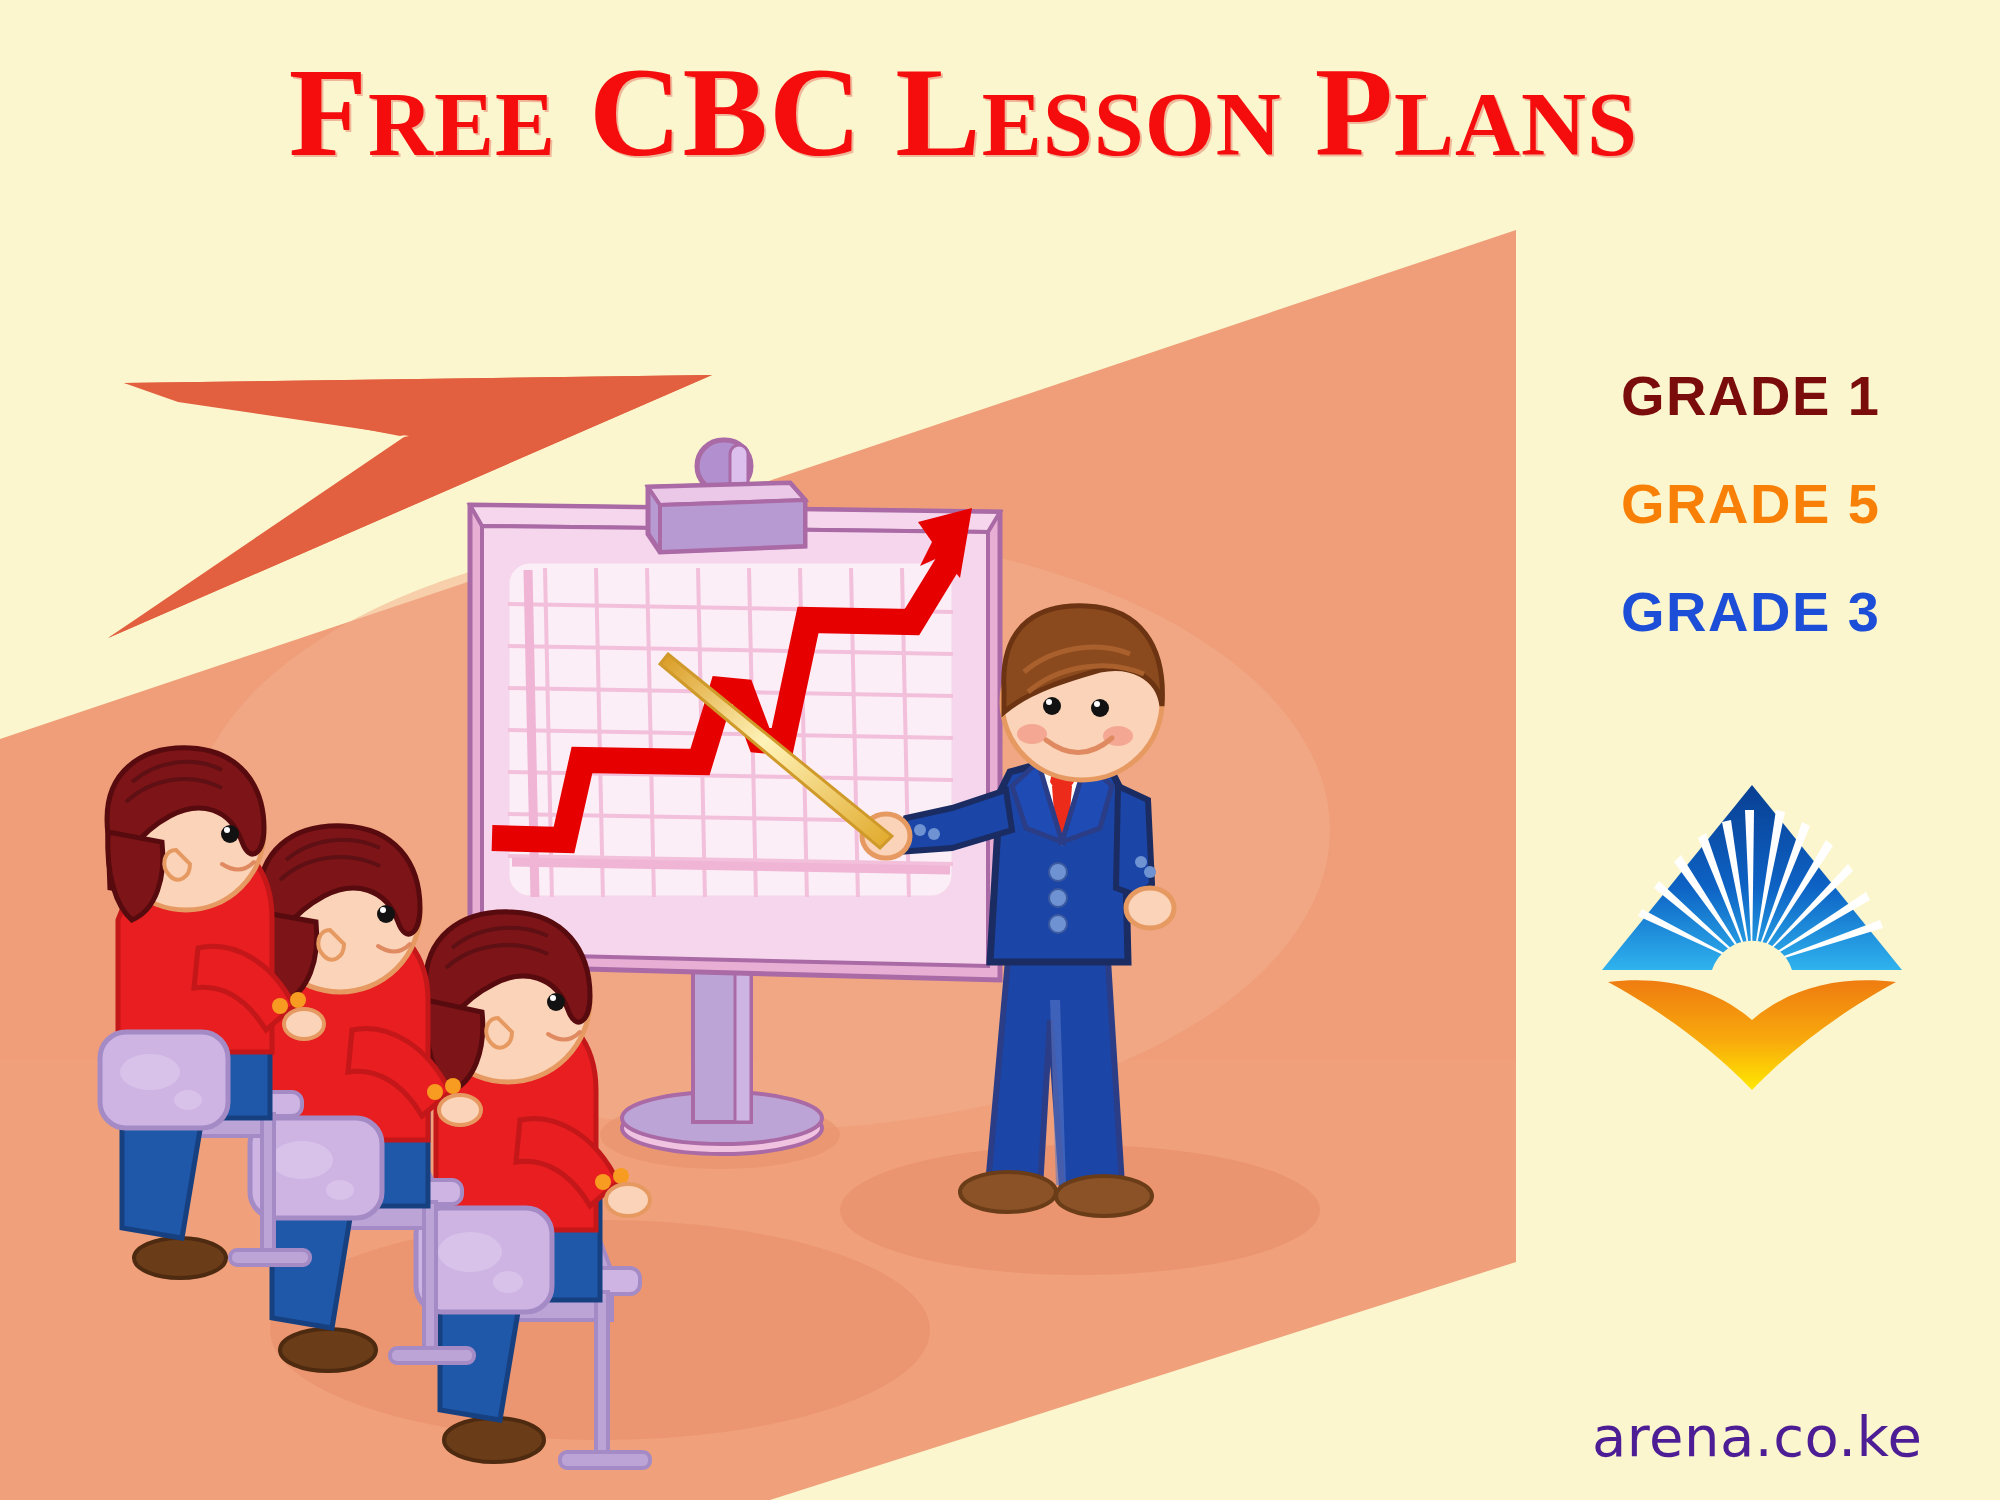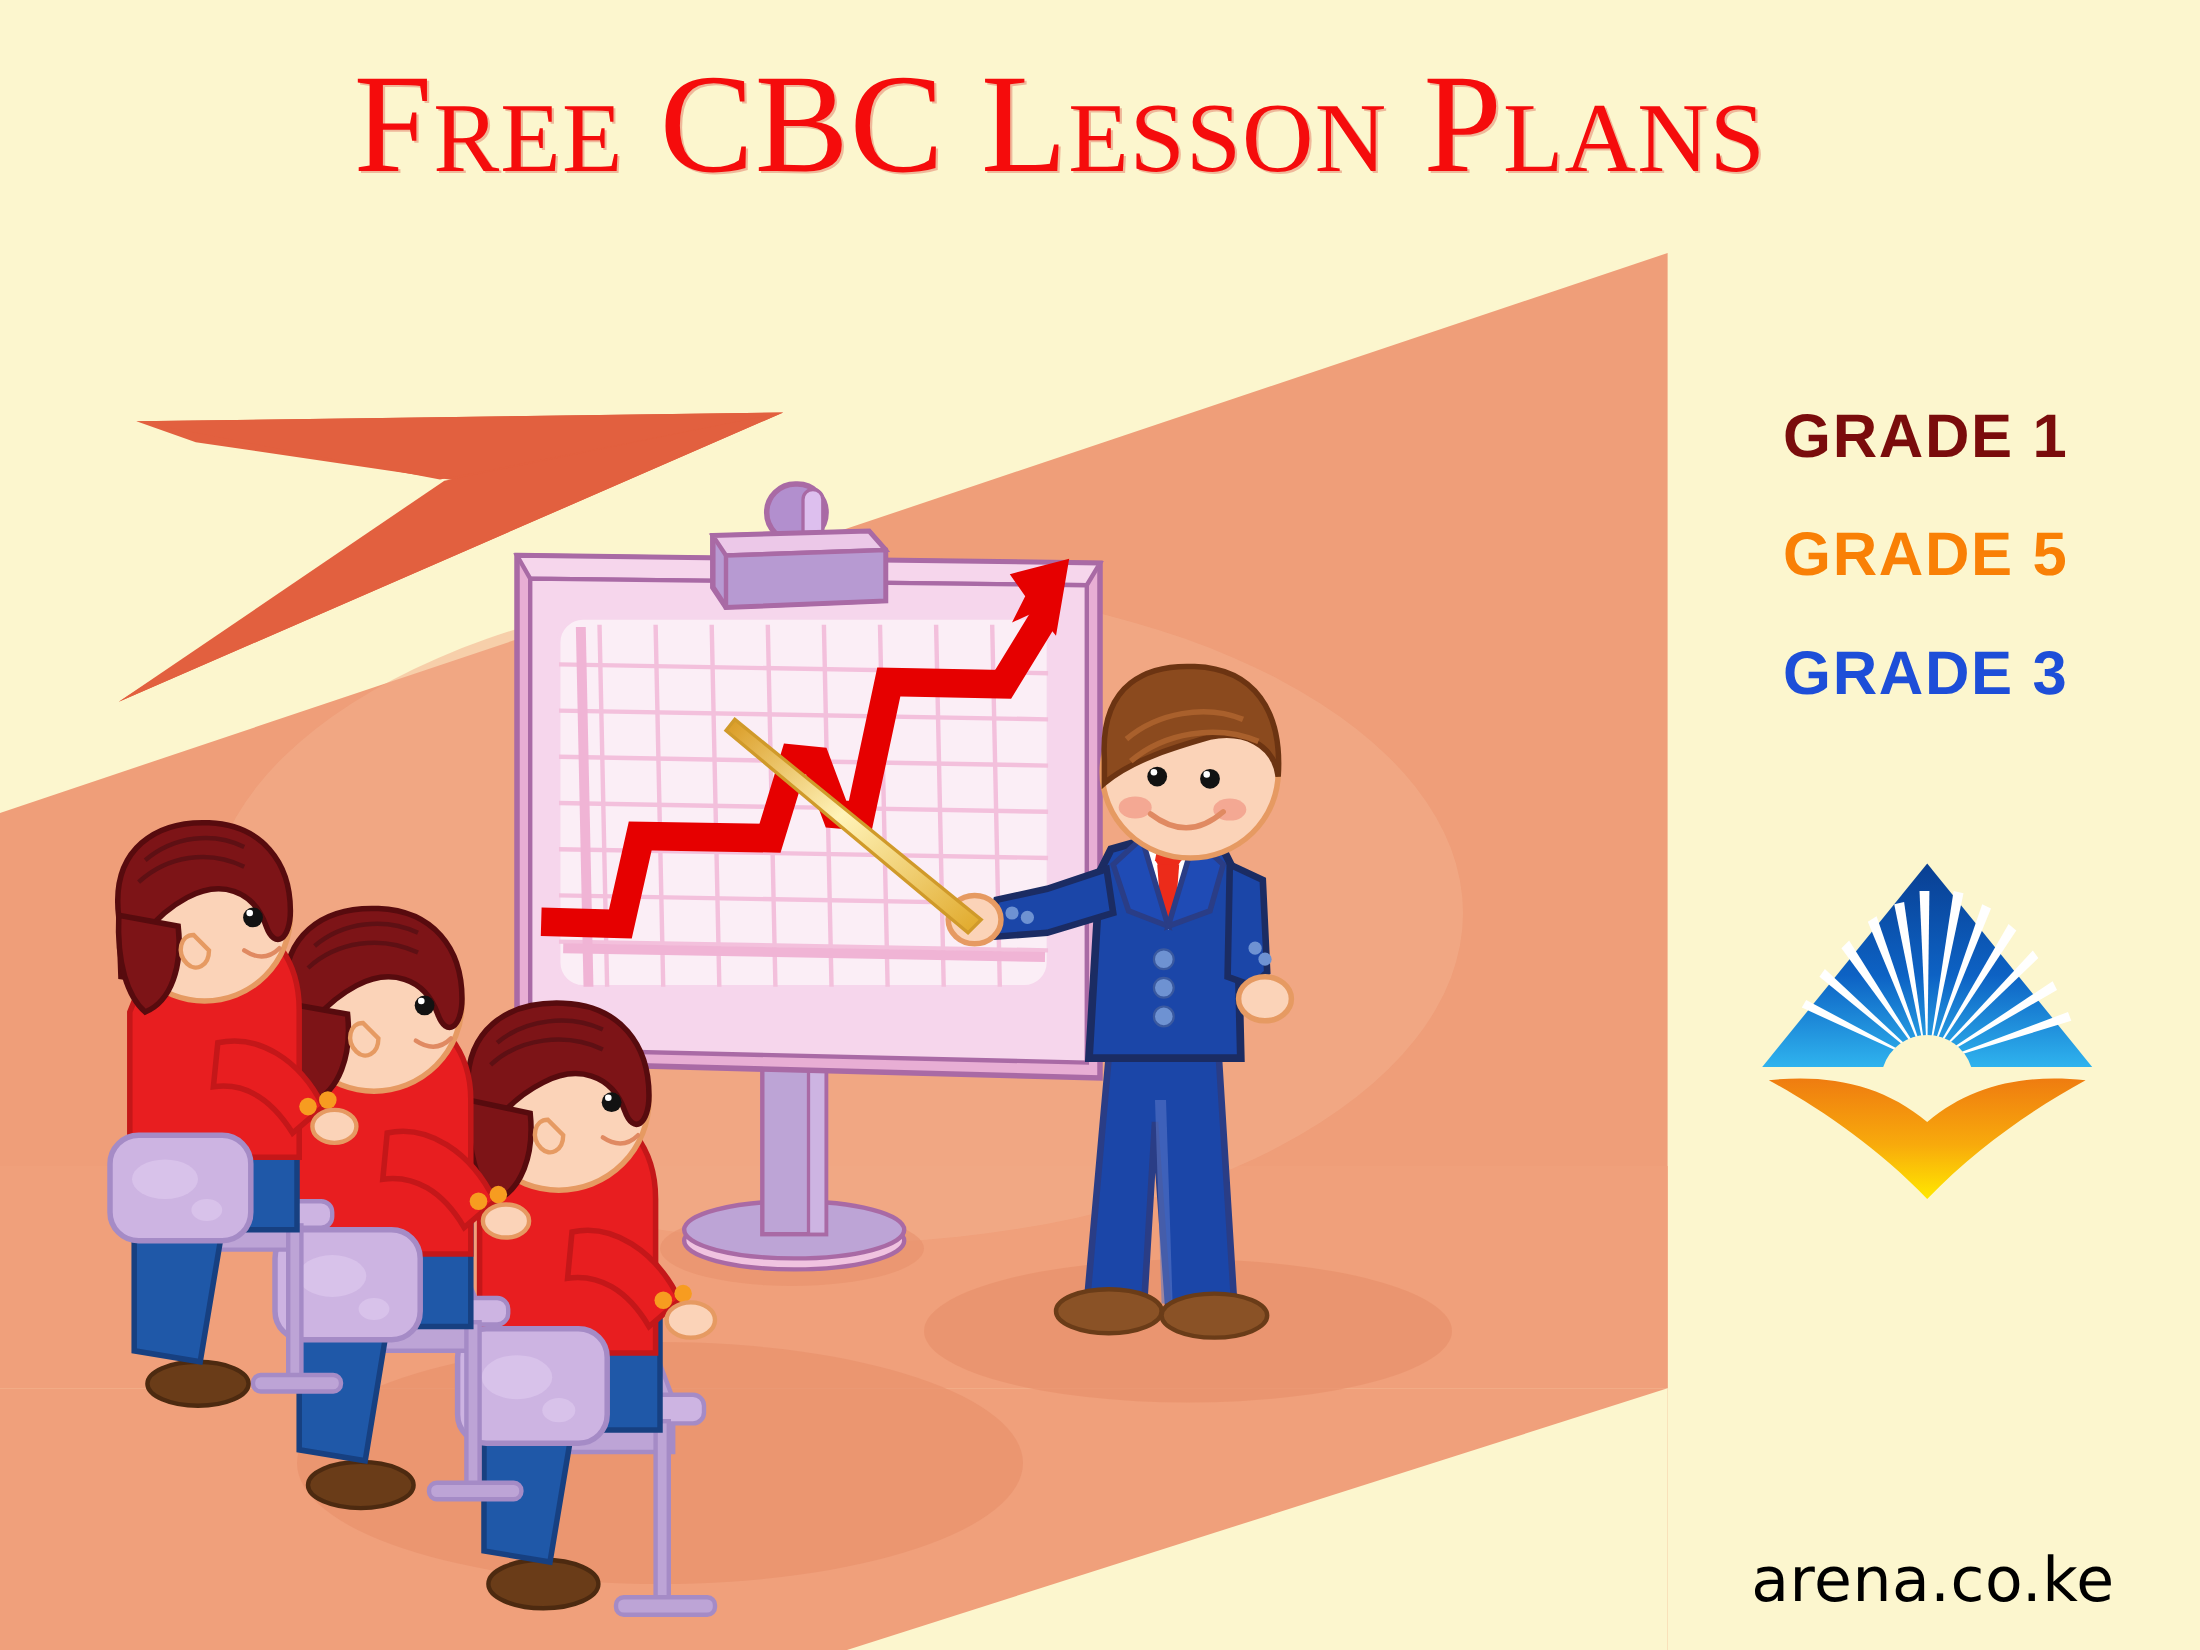--- a/index.html
+++ b/index.html
@@ -25,21 +25,21 @@
     position: absolute;
     left: 0;
     top: 48px;
     width: 1880px;
     text-align: center;
     pointer-events: none;
   }
   .poster-title {
     font-family: "Liberation Serif", "DejaVu Serif", serif;
     font-variant: small-caps;
-    font-weight: 400;
+    font-weight: 700;
     font-size: 128px;
     line-height: 1.0;
     color: #f50c0c;
     letter-spacing: 1px;
     white-space: nowrap;
     text-shadow: 2px 2px 0 rgba(200,0,0,0.25);
     padding-left: 47px;
   }
   .grade-list {
     position: absolute;
@@ -334,15 +334,15 @@
   <div class="title-wrap">
     <div class="poster-title" style="color: rgb(245, 12, 12);">Free CBC Lesson Plans</div>
   </div>
 
   <div class="grade-list">
     <div class="grade-item" style="color:#7a0c0c">GRADE 1</div>
     <div class="grade-item" style="color:#f98006">GRADE 5</div>
     <div class="grade-item" style="color:#1d4ed8">GRADE 3</div>
   </div>
 
-  <div class="site-url" style="color: #000000;">arena.co.ke</div>
+  <div class="site-url" style="color: #4c1d95;">arena.co.ke</div>
 
 </div>
 
 </body></html>

